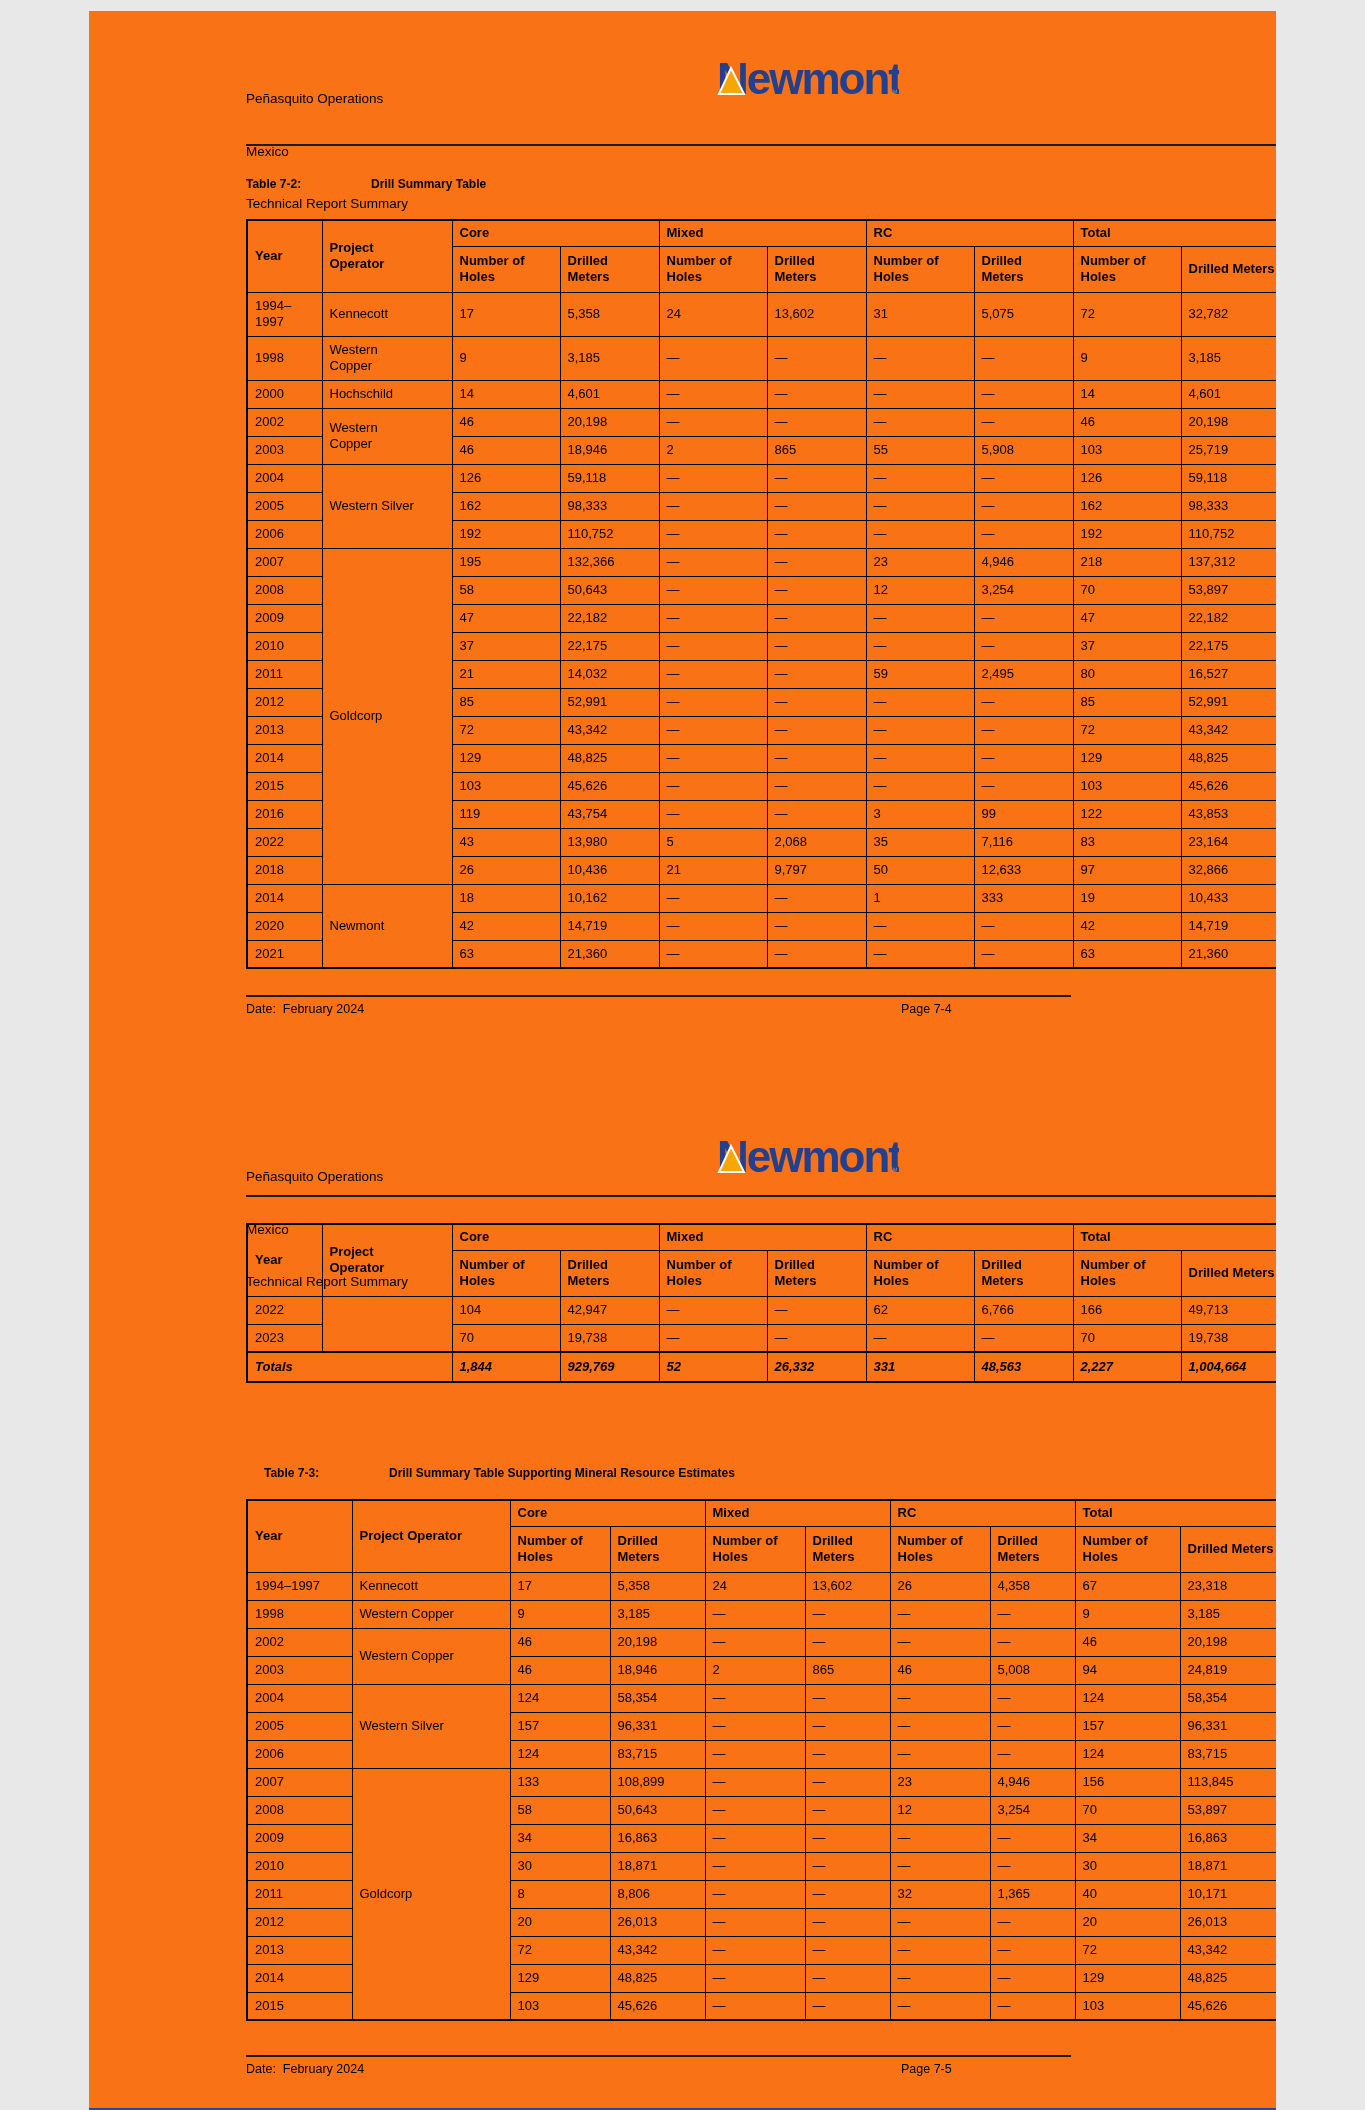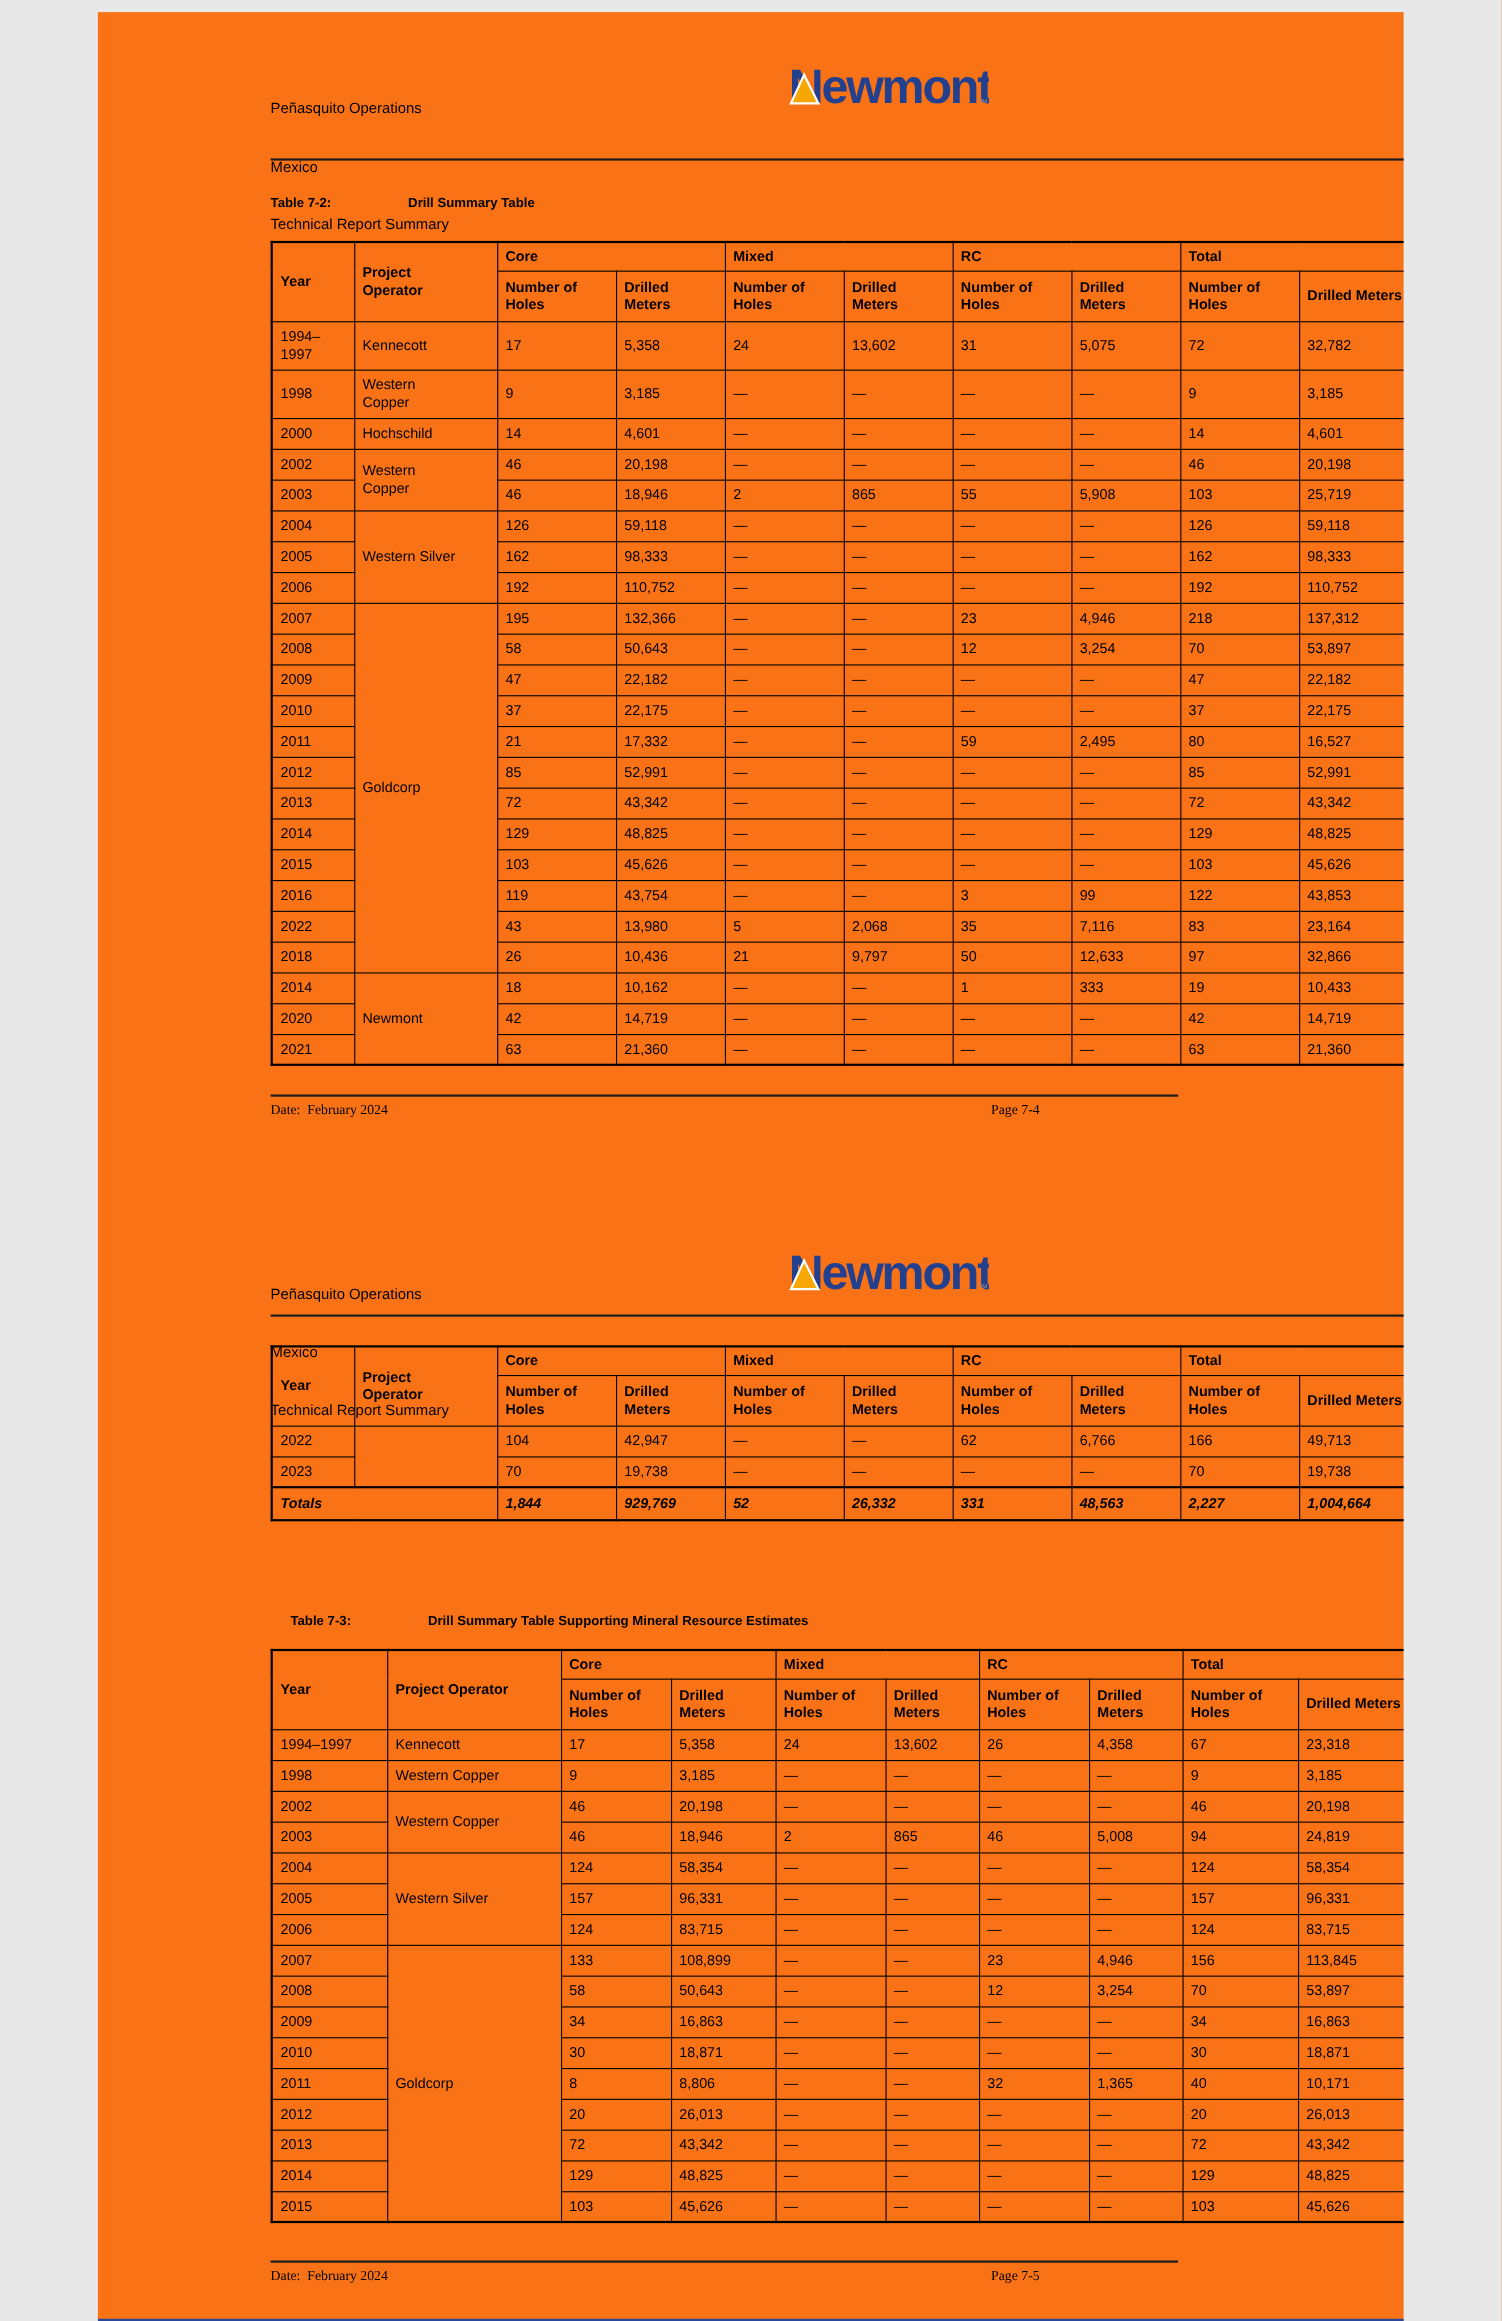--- a/index.html
+++ b/index.html
@@ -21,21 +21,21 @@
   }
   table.drill th { font-weight:bold; }
   table.drill thead tr.grprow th { height:26px; }
   table.drill thead tr.subrow th { height:46px; }
   table.drill tbody td { height:28px; }
   table.drill tbody tr.tall td { height:44px; }
   table.drill tbody tr.totals-row td {
     height:30px; border-top:2px solid #000; font-weight:bold; font-style:italic;
   }
   .note { font-size:12.5px; line-height:16px; white-space:pre-wrap; }
-  .footer { font-size:12.5px;font-family:Liberation Serif, serif; }
+  .footer { font-size:12.5px; }
   .footer .ftr-rule { height:1.5px; background:#1c1c1c; margin-bottom:5px; }
   .footer .pageno { position:absolute; left:655px; top:7px; }
   .bluebar { background:#2b479c; }
   svg text { font-family:"Liberation Sans", sans-serif; }
 </style>
 </head>
 <body>
 
 <div class="sheet">
 
@@ -227,21 +227,21 @@
           <td>—</td>
           <td>—</td>
           <td>—</td>
           <td>—</td>
           <td>37</td>
           <td>22,175</td>
         </tr>
         <tr>
           <td>2011</td>
           <td>21</td>
-          <td>17,332</td>
+          <td>14,032</td>
           <td>—</td>
           <td>—</td>
           <td>59</td>
           <td>2,495</td>
           <td>80</td>
           <td>16,527</td>
         </tr>
         <tr>
           <td>2012</td>
           <td>85</td>

